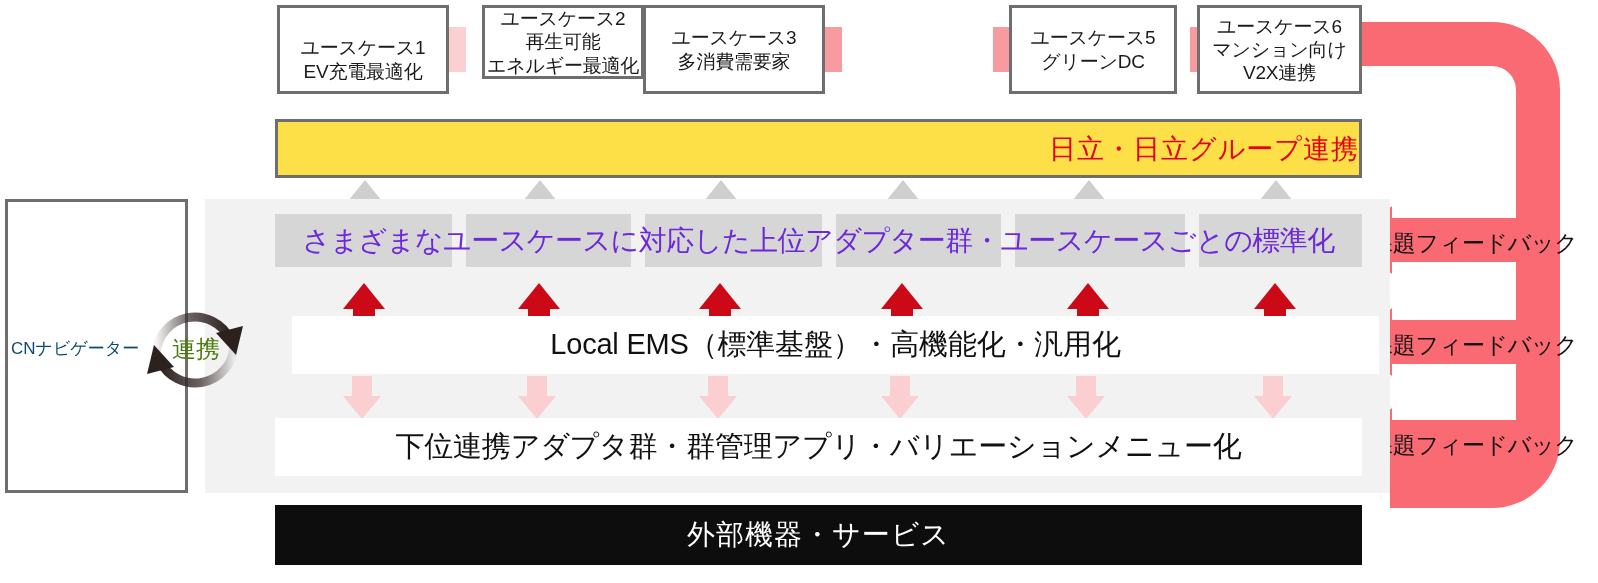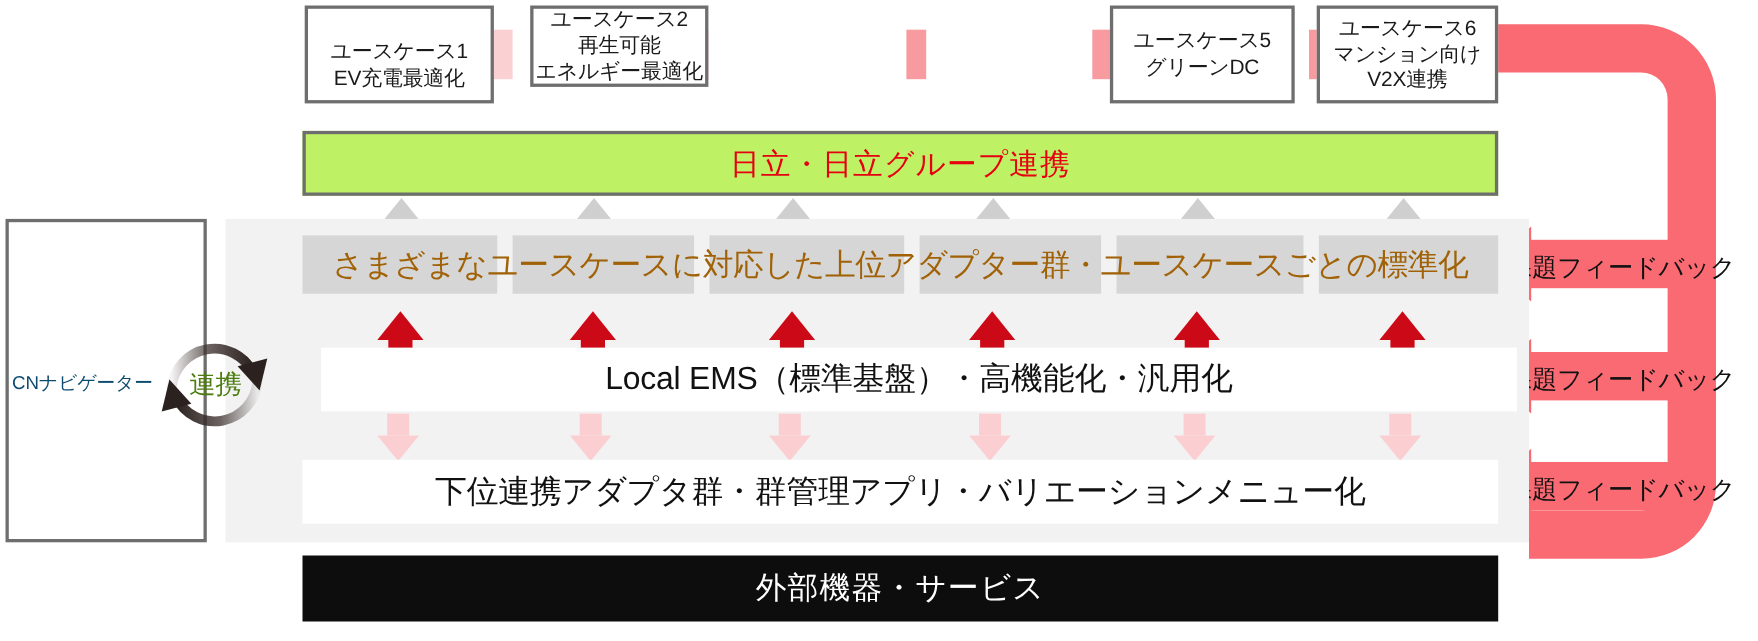--- a/index.html
+++ b/index.html
@@ -34,40 +34,40 @@
     font-size: 19px;
     line-height: 1.22;
     letter-spacing: -0.2px;
   }
   .uc-connector { background: #f79ba0; }
   .uc-connector.light { background: #fbd0d3; }
 
   
   .hitachi-bar {
     border: 3px solid #6e6e6e;
-    background: #bef264;
-    display: flex;
-    align-items: center;
-    justify-content: center;
+    background: #fde047;
+    display: flex;
+    align-items: center;
+    justify-content: flex-end;
     color: #e60012;
     font-size: 27px;
     letter-spacing: 1px;
   }
 
   
   .platform-bg { background: #f2f2f2; }
 
   
   .adapter-seg { background: #d6d6d6; }
   .adapter-text {
     position: absolute;
     display: flex;
     align-items: center;
     justify-content: center;
-    color: #a16207;
+    color: #6d28d9;
     font-size: 28px;
     white-space: nowrap;
     letter-spacing: -0.5px;
     font-weight: 400;
     border-radius: 10px;
   }
 
   
   .white-row {
     background: #ffffff;
@@ -190,20 +190,24 @@
     <span style="white-space:pre-line;margin-top:20px;">ユースケース1
 EV充電最適化</span>
   </div>
 
   <div class="abs uc-box" style="left:482px; top:5px; width:162px; height:74px;justify-content:center;">
     <span style="white-space:pre-line;">ユースケース2
 再生可能
 エネルギー最適化</span>
   </div>
 
+  <div class="abs uc-box" style="left:643px; top:5px; width:182px; height:89px;">
+    <span style="white-space:pre-line;">ユースケース3
+多消費需要家</span>
+  </div>
 
 
   <div class="abs uc-box" style="left:1009px; top:5px; width:168px; height:89px;">
     <span style="white-space:pre-line;">ユースケース5
 グリーンDC</span>
   </div>
 
   <div class="abs uc-box" style="left:1197px; top:5px; width:165px; height:89px;">
     <span style="white-space:pre-line;">ユースケース6
 マンション向け

